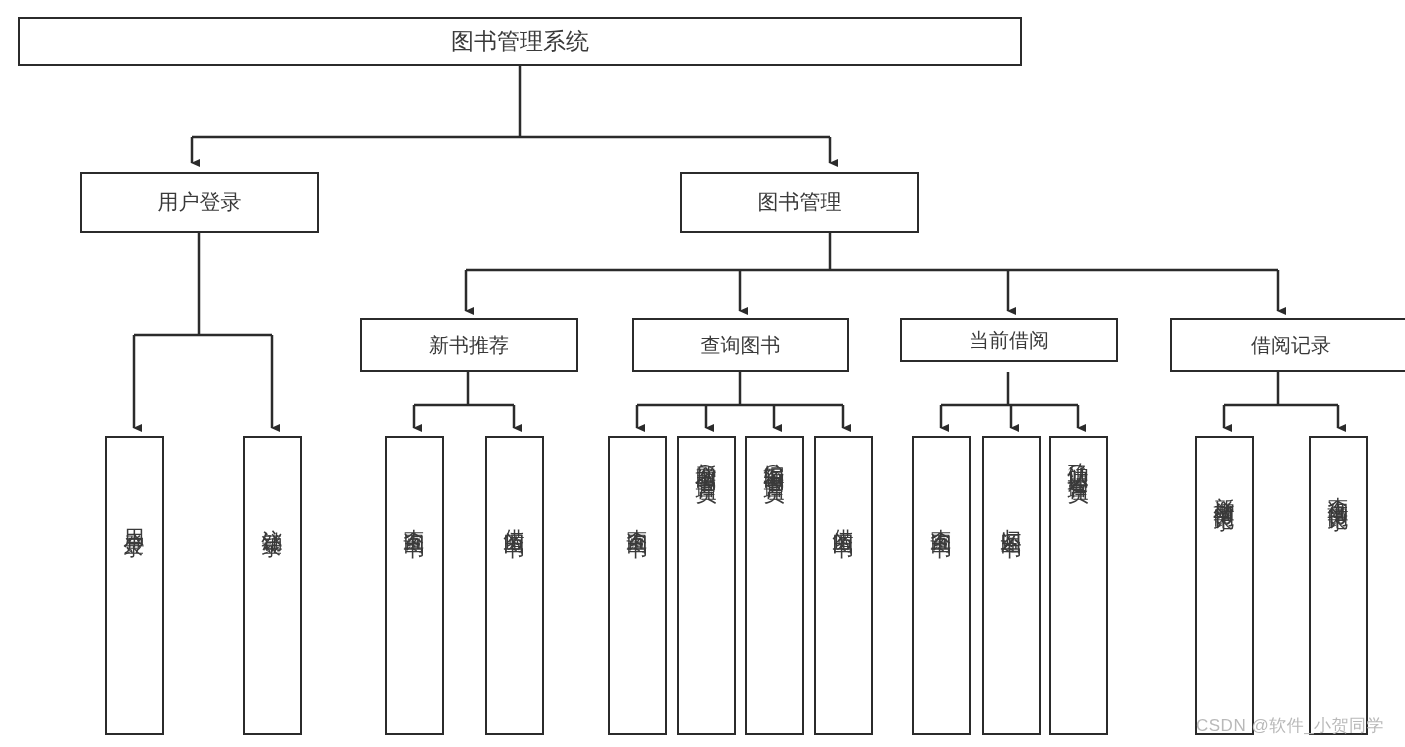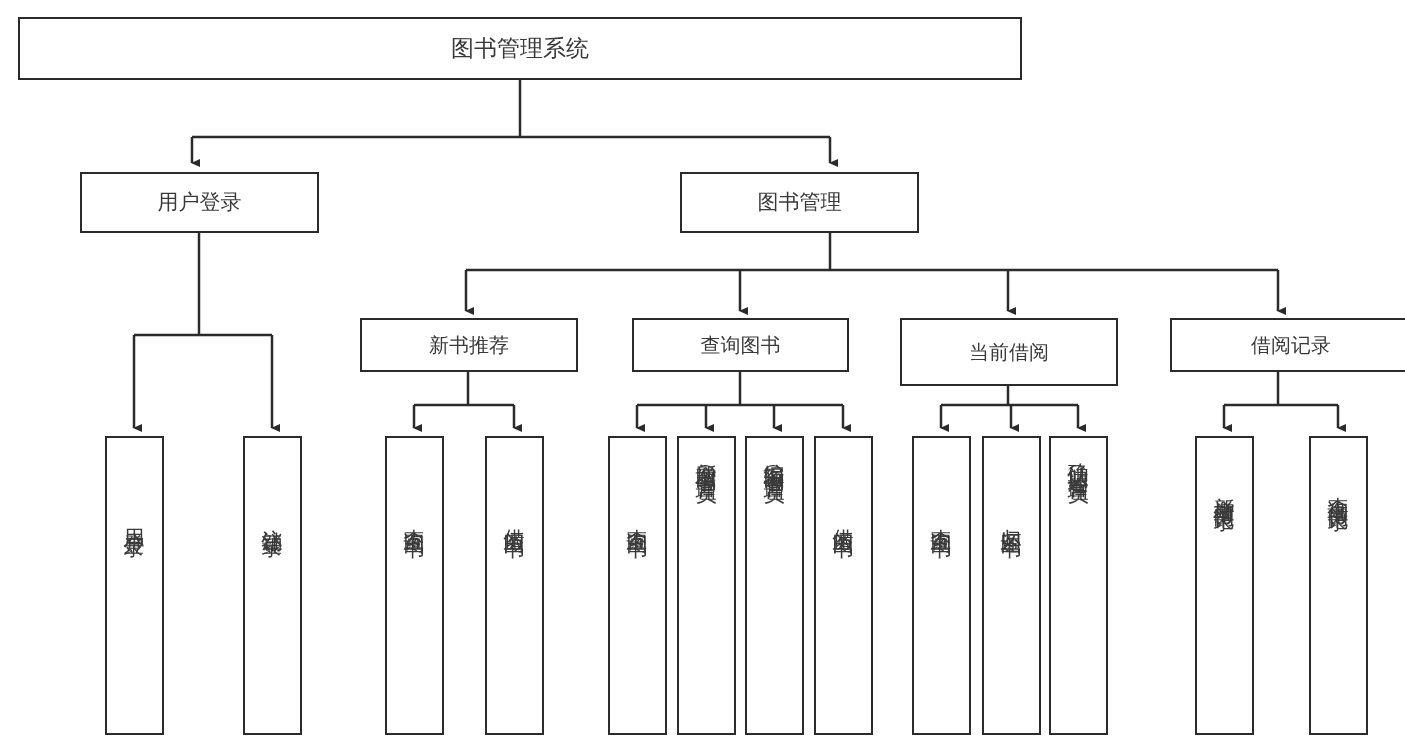--- a/index.html
+++ b/index.html
@@ -124,41 +124,41 @@
       <path d="M1011,405 L1011,428" marker-end="url(#arrow)"></path>
       <path d="M1078,405 L1078,428" marker-end="url(#arrow)"></path>
 
       <path d="M1278,372 L1278,405"></path>
       <path d="M1224,405 L1338,405"></path>
       <path d="M1224,405 L1224,428" marker-end="url(#arrow)"></path>
       <path d="M1338,405 L1338,428" marker-end="url(#arrow)"></path>
     </g>
   </svg>
 
-  <div class="node root" style="left:18px; top:17px; width:1004px; height:63px;">
+  <div class="node root" style="left:18px; top:17px; width:1004px; height:49px;">
     <span class="node-label">图书管理系统</span>
   </div>
 
   <div class="node lvl2" style="left:80px; top:172px; width:239px; height:61px;">
     <span class="node-label">用户登录</span>
   </div>
 
   <div class="node lvl2" style="left:680px; top:172px; width:239px; height:61px;">
     <span class="node-label">图书管理</span>
   </div>
 
   <div class="node lvl3" style="left:360px; top:318px; width:218px; height:54px;">
     <span class="node-label">新书推荐</span>
   </div>
 
   <div class="node lvl3" style="left:632px; top:318px; width:217px; height:54px;">
     <span class="node-label">查询图书</span>
   </div>
 
-  <div class="node lvl3" style="left:900px; top:318px; width:218px; height:68px;">
+  <div class="node lvl3" style="left:900px; top:318px; width:218px; height:44px;">
     <span class="node-label">当前借阅</span>
   </div>
 
   <div class="node lvl3" style="left:1170px; top:318px; width:242px; height:54px;text-align:center;">
     <span class="node-label">借阅记录</span>
   </div>
 
   <div class="node leaf" style="left:105px; top:436px; width:59px; height:299px; padding-top:74px;">
     <span class="node-label">用户登录</span>
   </div>
@@ -204,14 +204,15 @@
   </div>
 
   <div class="node leaf" style="left:1195px; top:436px; width:59px; height:299px; padding-top:42px;">
     <span class="node-label">新增借阅记录</span>
   </div>
 
   <div class="node leaf" style="left:1309px; top:436px; width:59px; height:299px; padding-top:42px;">
     <span class="node-label">查询借阅记录</span>
   </div>
 
+  <div class="watermark">CSDN @软件_小贺同学</div>
 
 </div>
 
 </body></html>

